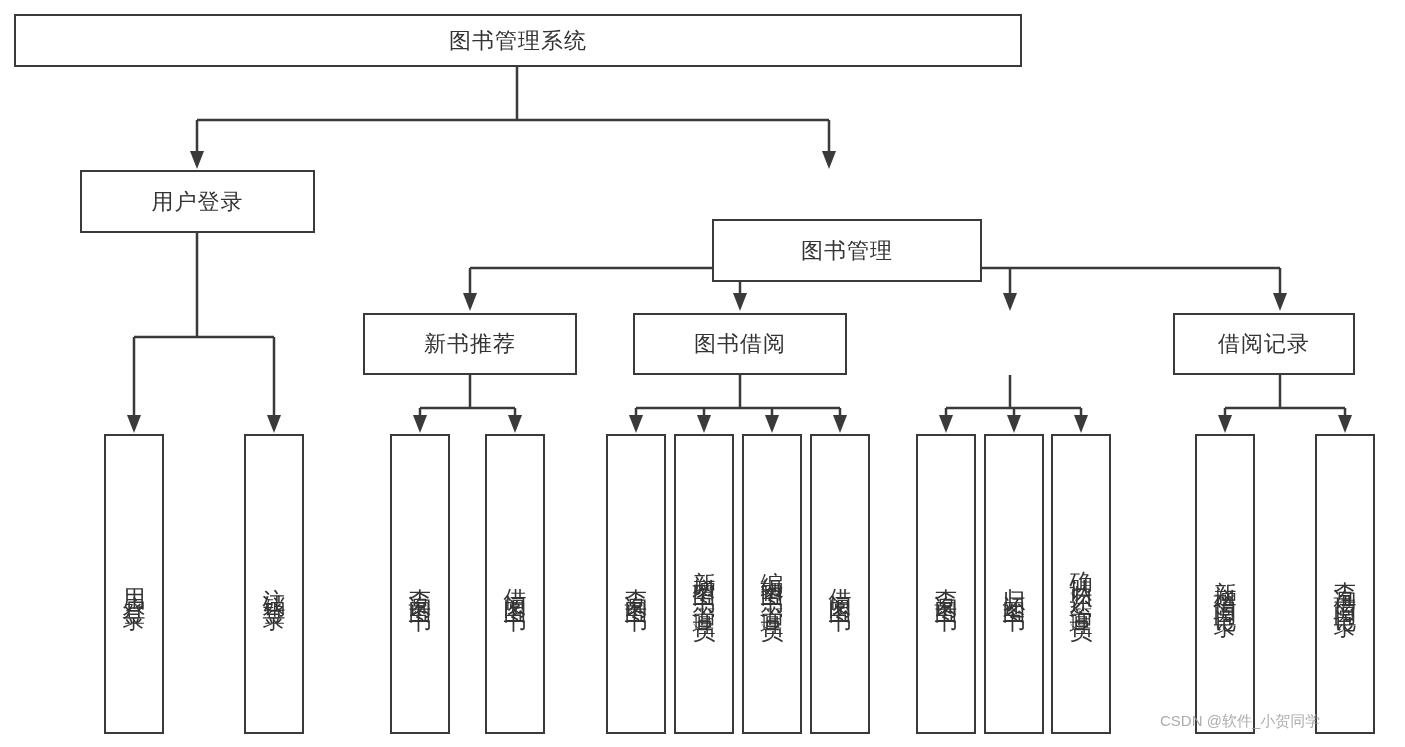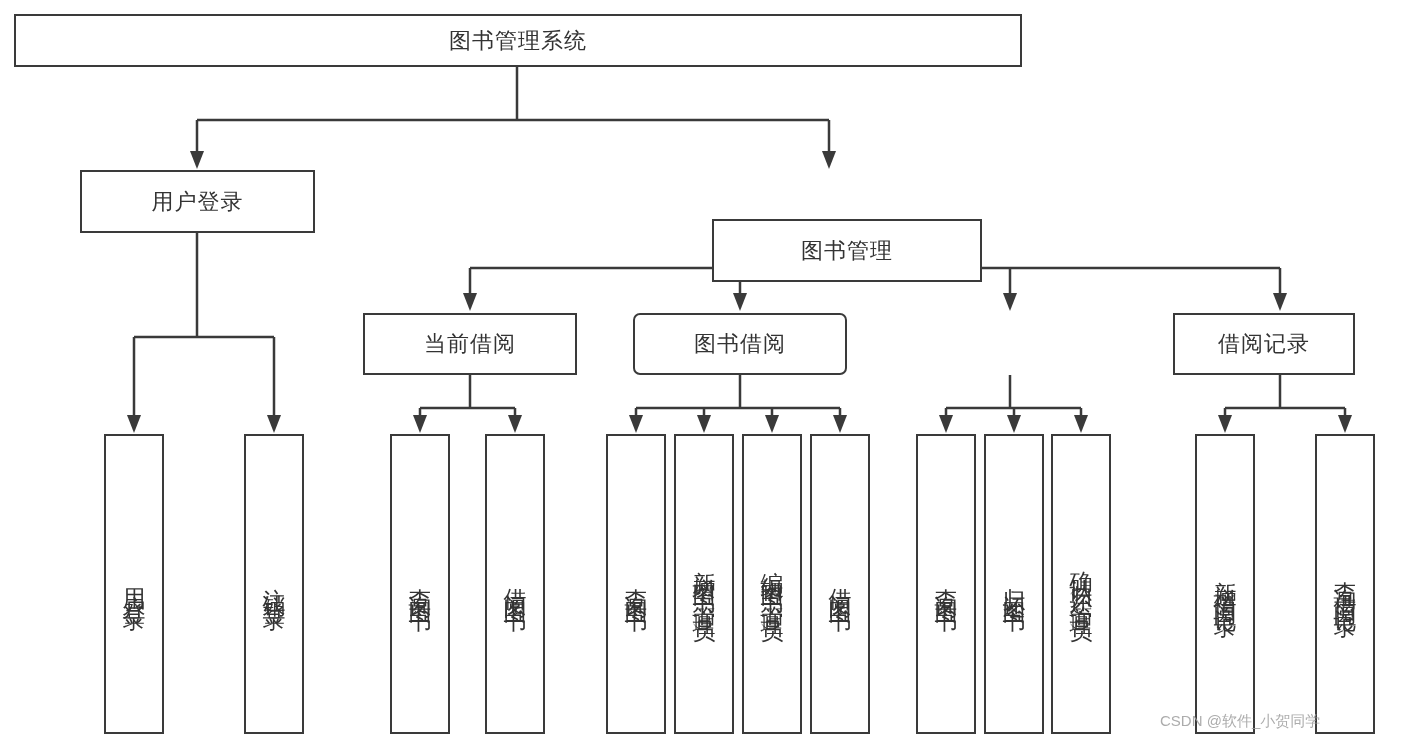--- a/index.html
+++ b/index.html
@@ -119,23 +119,23 @@
   </div>
 
   <div class="hbox" style="left:80px; top:170px; width:235px; height:63px;">
     <span>用户登录</span>
   </div>
   <div class="hbox" style="left:712px; top:182px; width:270px; height:63px;margin-top:37px;">
     <span>图书管理</span>
   </div>
 
   <div class="hbox" style="left:363px; top:313px; width:214px; height:62px;">
-    <span>当前借阅</span>
+    <span>新书推荐</span>
   </div>
-  <div class="hbox" style="left:633px; top:313px; width:214px; height:62px;border-radius:7px;">
+  <div class="hbox" style="left:633px; top:313px; width:214px; height:62px;">
     <span>图书借阅</span>
   </div>
   <div class="hbox" style="left:1173px; top:313px; width:182px; height:62px;">
     <span>借阅记录</span>
   </div>
 
   <div class="vbox" style="left:104px;">
     <span class="vtext">用户登录</span>
   </div>
   <div class="vbox" style="left:244px;">

